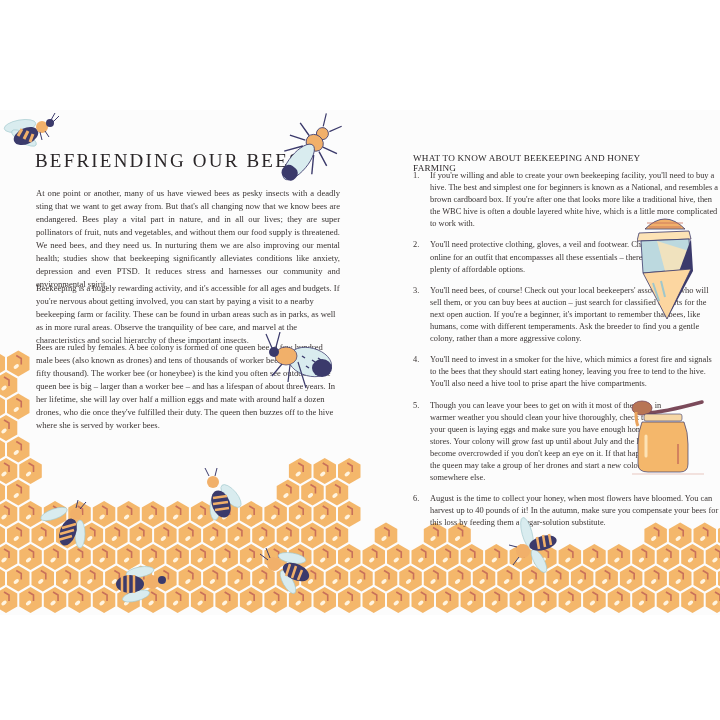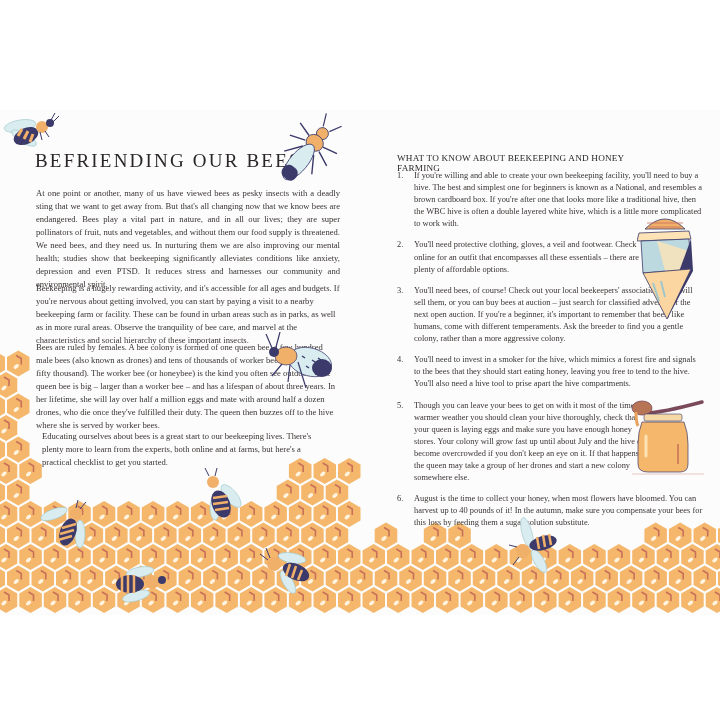--- a/index.html
+++ b/index.html
@@ -792,24 +792,23 @@
         <path d="M714.9831544534667 482 l5 3 l0 6" stroke="#c8705a" stroke-width="1.6" fill="none"></path>
         <ellipse cx="714.9831544534667" cy="493" rx="3" ry="1.8" fill="#fff4e0" transform="rotate(-35 714.9831544534667 493)"></ellipse>
       </g>
     </svg>
 
   <div class="page page-left">
     <h1 class="title">BEFRIENDING OUR BEES</h1>
     <p class="para p1">At one point or another, many of us have viewed bees as pesky insects with a deadly sting that we want to get away from. But that's all changing now that we know bees are endangered. Bees play a vital part in nature, and in all our lives; they are super pollinators of fruit, nuts and vegetables, and without them our food supply is threatened. We need bees, and they need us. In nurturing them we are also improving our mental health; studies show that beekeeping significantly alleviates conditions like anxiety, depression and even PTSD. It reduces stress and harnesses our community and environmental spirit.</p>
     <p class="para p2">Beekeeping is a hugely rewarding activity, and it's accessible for all ages and budgets. If you're nervous about getting involved, you can start by paying a visit to a nearby beekeeping farm or facility. These can be found in urban areas such as in parks, as well as in more rural areas. Observe the tranquility of bee care, and marvel at the characteristics and social hierarchy of these important insects.</p>
     <p class="para p3">Bees are ruled by females. A bee colony is formed of one queen bee, a few hundred male bees (also known as drones) and tens of thousands of worker bees (up to about fifty thousand). The worker bee (or honeybee) is the kind you often see outdoors. The queen bee is big – larger than a worker bee – and has a lifespan of about three years. In her lifetime, she will lay over half a million eggs and mate with around half a dozen drones, who die once they've fulfilled their duty. The queen then buzzes off to the hive where she is served by worker bees.</p>
-    <p class="para p4">Educating ourselves about bees is a great start to our beekeeping lives. There's plenty more to learn from the experts, both online and at farms, but here's a practical checklist to get you started.</p>
   </div>
 
-  <div class="page page-right" style="left:0;width:660px;">
+  <div class="page page-right" style="left:16px;width:660px;">
     <h2 class="right-heading">WHAT TO KNOW ABOUT BEEKEEPING AND HONEY FARMING</h2>
     <ol class="list">
       <li class="li1"><span class="num">1.</span><span>If you're willing and able to create your own beekeeping facility, you'll need to buy a hive. The best and simplest one for beginners is known as a National, and resembles a brown cardboard box. If you're after one that looks more like a traditional hive, then the WBC hive is often a double layered white hive, which is a little more complicated to work with.</span></li>
       <li class="li2"><span class="num">2.</span><span>You'll need protective clothing, gloves, a veil and footwear. Check online for an outfit that encompasses all these essentials – there are plenty of affordable options.</span></li>
       <li class="li3"><span class="num">3.</span><span>You'll need bees, of course! Check out your local beekeepers' association, who will sell them, or you can buy bees at auction – just search for classified adverts for the next open auction. If you're a beginner, it's important to remember that bees, like humans, come with different temperaments. Ask the breeder to find you a gentle colony, rather than a more aggressive colony.</span></li>
       <li class="li4"><span class="num">4.</span><span>You'll need to invest in a smoker for the hive, which mimics a forest fire and signals to the bees that they should start eating honey, leaving you free to tend to the hive. You'll also need a hive tool to prise apart the hive compartments.</span></li>
       <li class="li5"><span class="num">5.</span><span>Though you can leave your bees to get on with it most of the time, in warmer weather you should clean your hive thoroughly, check that your queen is laying eggs and make sure you have enough honey stores. Your colony will grow fast up until about July and the hive can become overcrowded if you don't keep an eye on it. If that happens, the queen may take a group of her drones and start a new colony somewhere else.</span></li>
       <li class="li6"><span class="num">6.</span><span>August is the time to collect your honey, when most flowers have bloomed. You can harvest up to 40 pounds of it! In the autumn, make sure you compensate your bees for this loss by feeding them a sugar-solution substitute.</span></li>
     </ol>
   </div>

